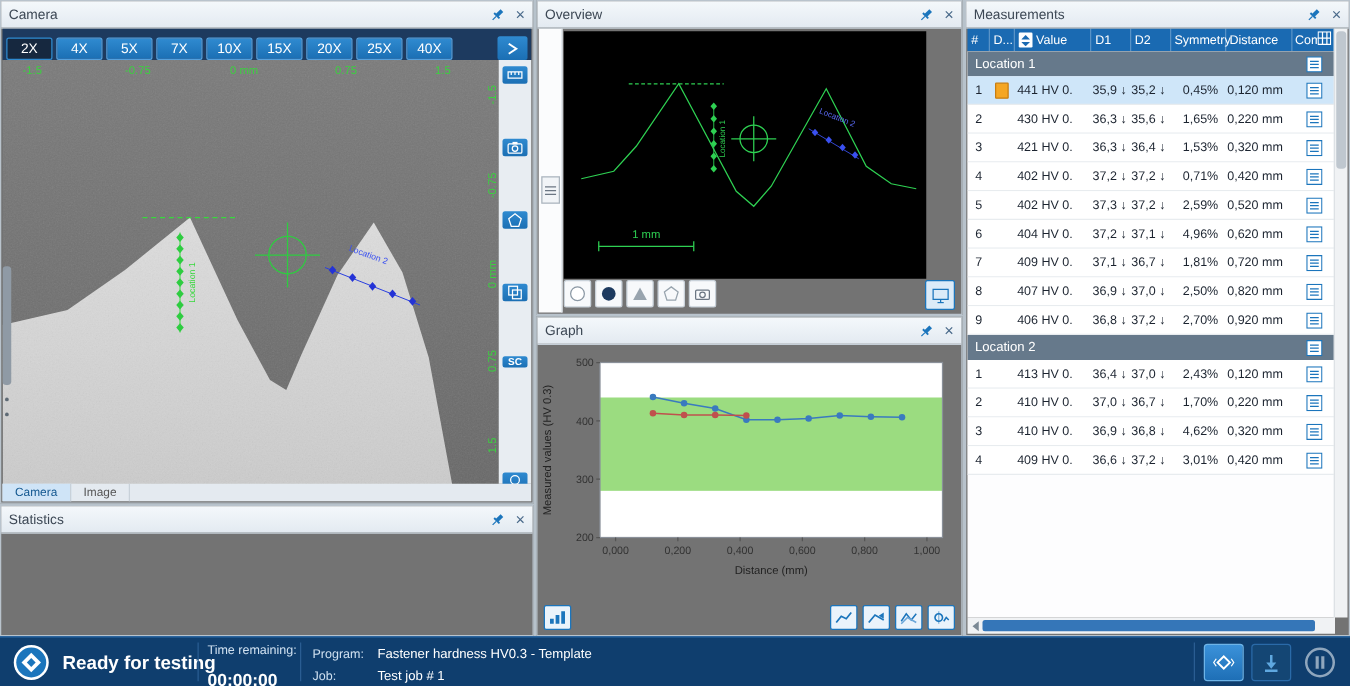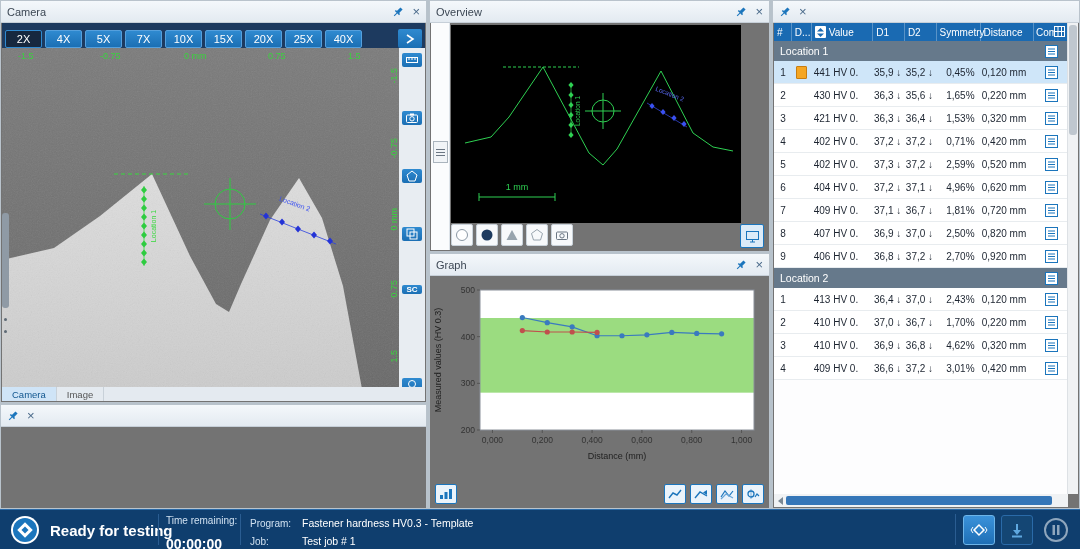--- a/index.html
+++ b/index.html
@@ -42,21 +42,21 @@
   .mt-body{position:absolute;left:1px;right:11px;top:40px;bottom:14px;overflow:hidden;background:#fdfdfe;}
   .mt-hwrap{position:absolute;left:1px;right:11px;top:22px;height:18px;}
   .mt-group{background:#66798b;color:#fff;height:20px;font-size:10.5px;display:flex;align-items:center;padding-left:6px;box-sizing:border-box;}
   .mt-row{display:flex;height:23px;align-items:center;font-size:10px;color:#1c2430;background:#fff;border-bottom:1px solid #e8ecef;box-sizing:border-box;}
   .mt-row.selected{background:#cfe6f9;}
   .c{box-sizing:border-box;}
   .cnum{width:18px;text-align:center;}
   .cflag{width:20px;text-align:center;}
   .cval{width:62px;padding-left:2px;}
   .cd1{width:32px;text-align:center;padding-right:3px;}
-  .cd2{width:32px;text-align:center;padding-right:3px;}
+  .cd2{width:32px;text-align:left;padding-right:3px;}
   .csym{width:44px;text-align:right;padding-right:6px;}
   .cdist{width:54px;text-align:right;padding-right:8px;}
   .ccom{width:34px;display:flex;justify-content:center;align-items:center;}
   .grp-note{margin-left:auto;width:34px;display:flex;justify-content:center;}
   .flagico{display:inline-block;width:9px;height:11px;background:#f5a623;border:1px solid #c87d10;border-radius:1px;vertical-align:middle;}
   .v-scroll{position:absolute;right:1px;top:22px;bottom:14px;width:10px;background:#f0f2f4;border-left:1px solid #dde1e5;}
   .v-thumb{position:absolute;left:1px;right:1px;top:2px;height:110px;background:#bfc7cf;border-radius:3px;}
   .h-scroll{position:absolute;left:1px;right:11px;bottom:1px;height:13px;background:#f0f2f4;display:flex;align-items:center;}
   .h-arrow{width:12px;height:100%;display:flex;align-items:center;justify-content:center;}
   .h-thumb{height:9px;flex:1;margin-right:16px;background:#3576b8;border-radius:2px;}
@@ -222,20 +222,21 @@
           <span>Camera</span>
         </div>
       <div class="cam-tab">
           <span>Image</span>
         </div>
     </div>
   </div>
 
   <div class="panel" style="left:0;top:404px;width:427px;height:105px;">
     <div class="panel-header">
+      <span class="panel-title">Statistics</span>
       <span class="ph-icons">
         <svg width="12" height="12">
             <g transform="rotate(45 6 6)">
               <rect x="4.5" y="1" width="3" height="5.5" fill="#1b75bc"></rect>
               <rect x="3" y="6" width="6" height="1.5" fill="#1b75bc"></rect>
               <line x1="6" y1="7.5" x2="6" y2="11.5" stroke="#1b75bc"></line>
             </g>
           </svg>
         <span class="close-x">×</span>
       </span>
@@ -426,20 +427,21 @@
             <circle cx="5" cy="6" r="3" fill="none" stroke="#1b75bc" stroke-width="1.3"></circle>
             <line x1="5" y1="1" x2="5" y2="11" stroke="#1b75bc" stroke-width="1" opacity="0.5"></line>
             <polyline points="9,9 11,6 13,8" fill="none" stroke="#1b75bc" stroke-width="1.2"></polyline>
           </svg>
         </div>
     </div>
   </div>
 
   <div class="panel" style="left:772px;top:0;width:308px;height:509px;">
     <div class="panel-header">
+      <span class="panel-title">Measurements</span>
       <span class="ph-icons">
         <svg width="12" height="12">
             <g transform="rotate(45 6 6)">
               <rect x="4.5" y="1" width="3" height="5.5" fill="#1b75bc"></rect>
               <rect x="3" y="6" width="6" height="1.5" fill="#1b75bc"></rect>
               <line x1="6" y1="7.5" x2="6" y2="11.5" stroke="#1b75bc"></line>
             </g>
           </svg>
         <span class="close-x">×</span>
       </span>

